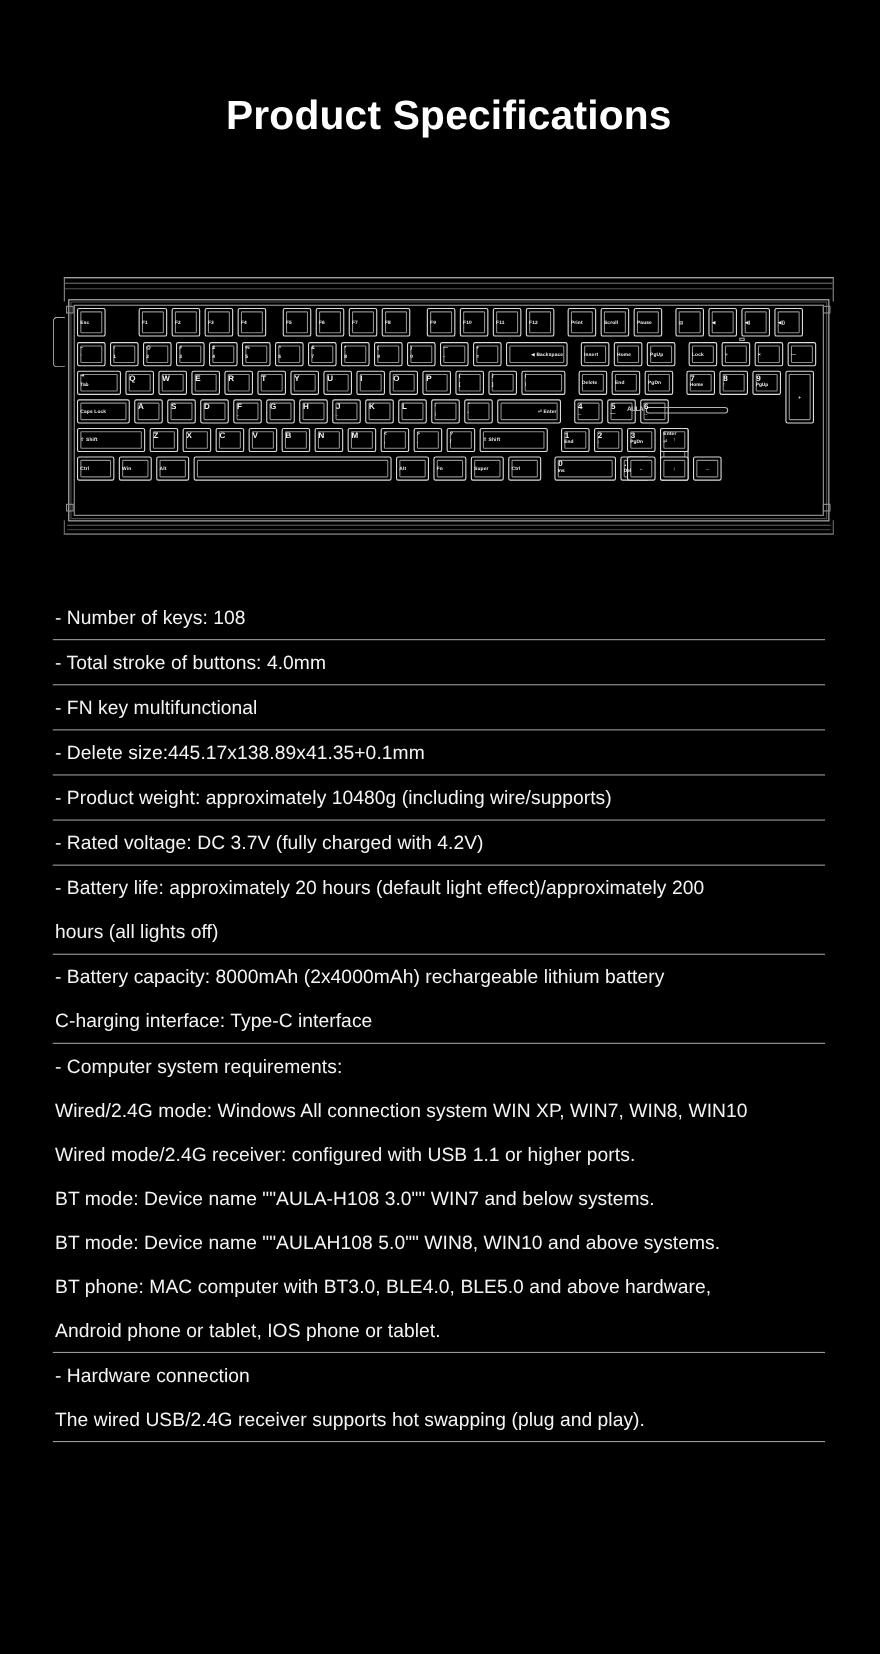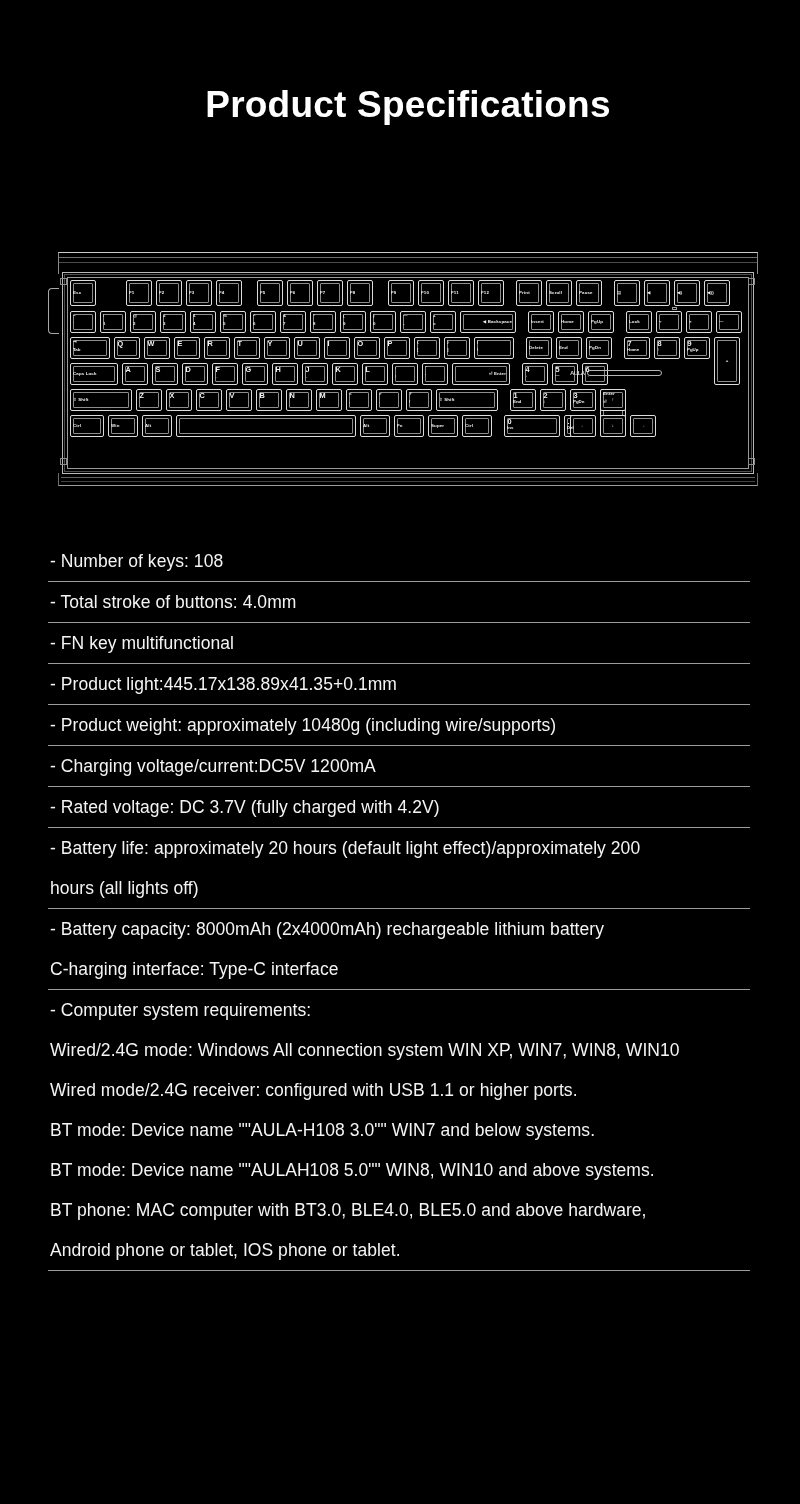--- a/index.html
+++ b/index.html
@@ -716,27 +716,24 @@
     <div class="spec-row">
       <div class="spec-line">- Number of keys: 108</div>
     </div>
     <div class="spec-row">
       <div class="spec-line">- Total stroke of buttons: 4.0mm</div>
     </div>
     <div class="spec-row">
       <div class="spec-line">- FN key multifunctional</div>
     </div>
     <div class="spec-row">
-      <div class="spec-line">- Product light:445.17x138.89x41.35+0.1mm</div>
+      <div class="spec-line">- Delete size:445.17x138.89x41.35+0.1mm</div>
     </div>
     <div class="spec-row">
       <div class="spec-line">- Product weight: approximately 10480g (including wire/supports)</div>
-    </div>
-    <div class="spec-row">
-      <div class="spec-line">- Charging voltage/current:DC5V 1200mA</div>
     </div>
     <div class="spec-row">
       <div class="spec-line">- Rated voltage: DC 3.7V (fully charged with 4.2V)</div>
     </div>
     <div class="spec-row">
       <div class="spec-line">- Battery life: approximately 20 hours (default light effect)/approximately 200</div>
       <div class="spec-line">hours (all lights off)</div>
     </div>
     <div class="spec-row">
       <div class="spec-line">- Battery capacity: 8000mAh (2x4000mAh) rechargeable lithium battery</div>
@@ -744,13 +741,17 @@
     </div>
     <div class="spec-row">
       <div class="spec-line">- Computer system requirements:</div>
       <div class="spec-line">Wired/2.4G mode: Windows All connection system WIN XP, WIN7, WIN8, WIN10</div>
       <div class="spec-line">Wired mode/2.4G receiver: configured with USB 1.1 or higher ports.</div>
       <div class="spec-line">BT mode: Device name ""AULA-H108 3.0"" WIN7 and below systems.</div>
       <div class="spec-line">BT mode: Device name ""AULAH108 5.0"" WIN8, WIN10 and above systems.</div>
       <div class="spec-line">BT phone: MAC computer with BT3.0, BLE4.0, BLE5.0 and above hardware,</div>
       <div class="spec-line">Android phone or tablet, IOS phone or tablet.</div>
     </div>
+    <div class="spec-row">
+      <div class="spec-line">- Hardware connection</div>
+      <div class="spec-line">The wired USB/2.4G receiver supports hot swapping (plug and play).</div>
+    </div>
   </div>
 
 </body></html>

